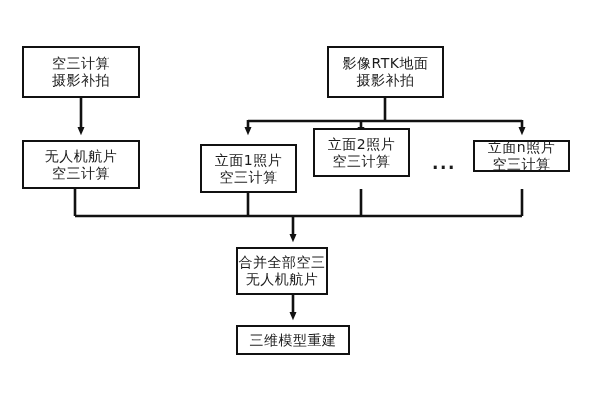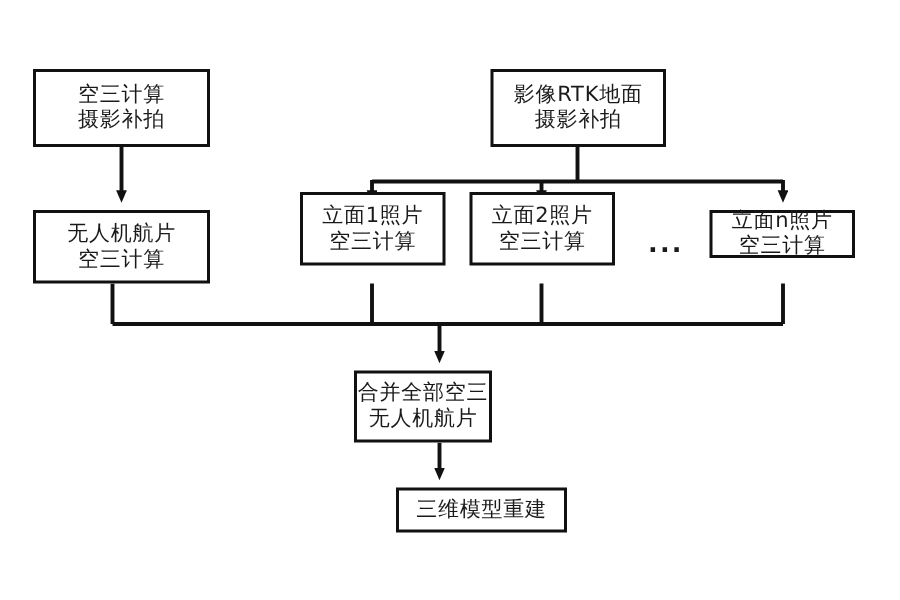--- a/index.html
+++ b/index.html
@@ -103,39 +103,39 @@
   <div class="node" style="left: 327px; top: 46px; width: 117px; height: 52px; justify-content: center;">
     <span class="ln">影像RTK地面</span>
     <span class="ln">摄影补拍</span>
   </div>
 
   <div class="node" style="left: 22px; top: 140px; width: 118px; height: 49px;">
     <span class="ln">无人机航片</span>
     <span class="ln">空三计算</span>
   </div>
 
-  <div class="node" style="left: 200px; top: 128px; width: 97px; height: 49px; text-align: right;">
+  <div class="node" style="left: 200px; top: 144px; width: 97px; height: 49px; text-align: right;">
     <span class="ln">立面1照片</span>
     <span class="ln">空三计算</span>
   </div>
 
   <div class="node" style="left: 313px; top: 128px; width: 97px; height: 49px;">
     <span class="ln">立面2照片</span>
     <span class="ln">空三计算</span>
   </div>
 
   <div class="node" style="left: 473px; top: 140px; width: 97px; height: 32px;">
     <span class="ln">立面n照片</span>
     <span class="ln">空三计算</span>
   </div>
 
   <div class="node" style="left: 236px; top: 247px; width: 92px; height: 48px;">
     <span class="ln">合并全部空三</span>
     <span class="ln">无人机航片</span>
   </div>
 
-  <div class="node" style="left: 236px; top: 325px; width: 114px; height: 30px; margin-left: 28px;">
+  <div class="node" style="left: 236px; top: 325px; width: 114px; height: 30px;">
     <span class="ln">三维模型重建</span>
   </div>
 
   <div class="ellipsis" style="left:432px; top:155px;">...</div>
 
 </div>
 
 </body></html>

